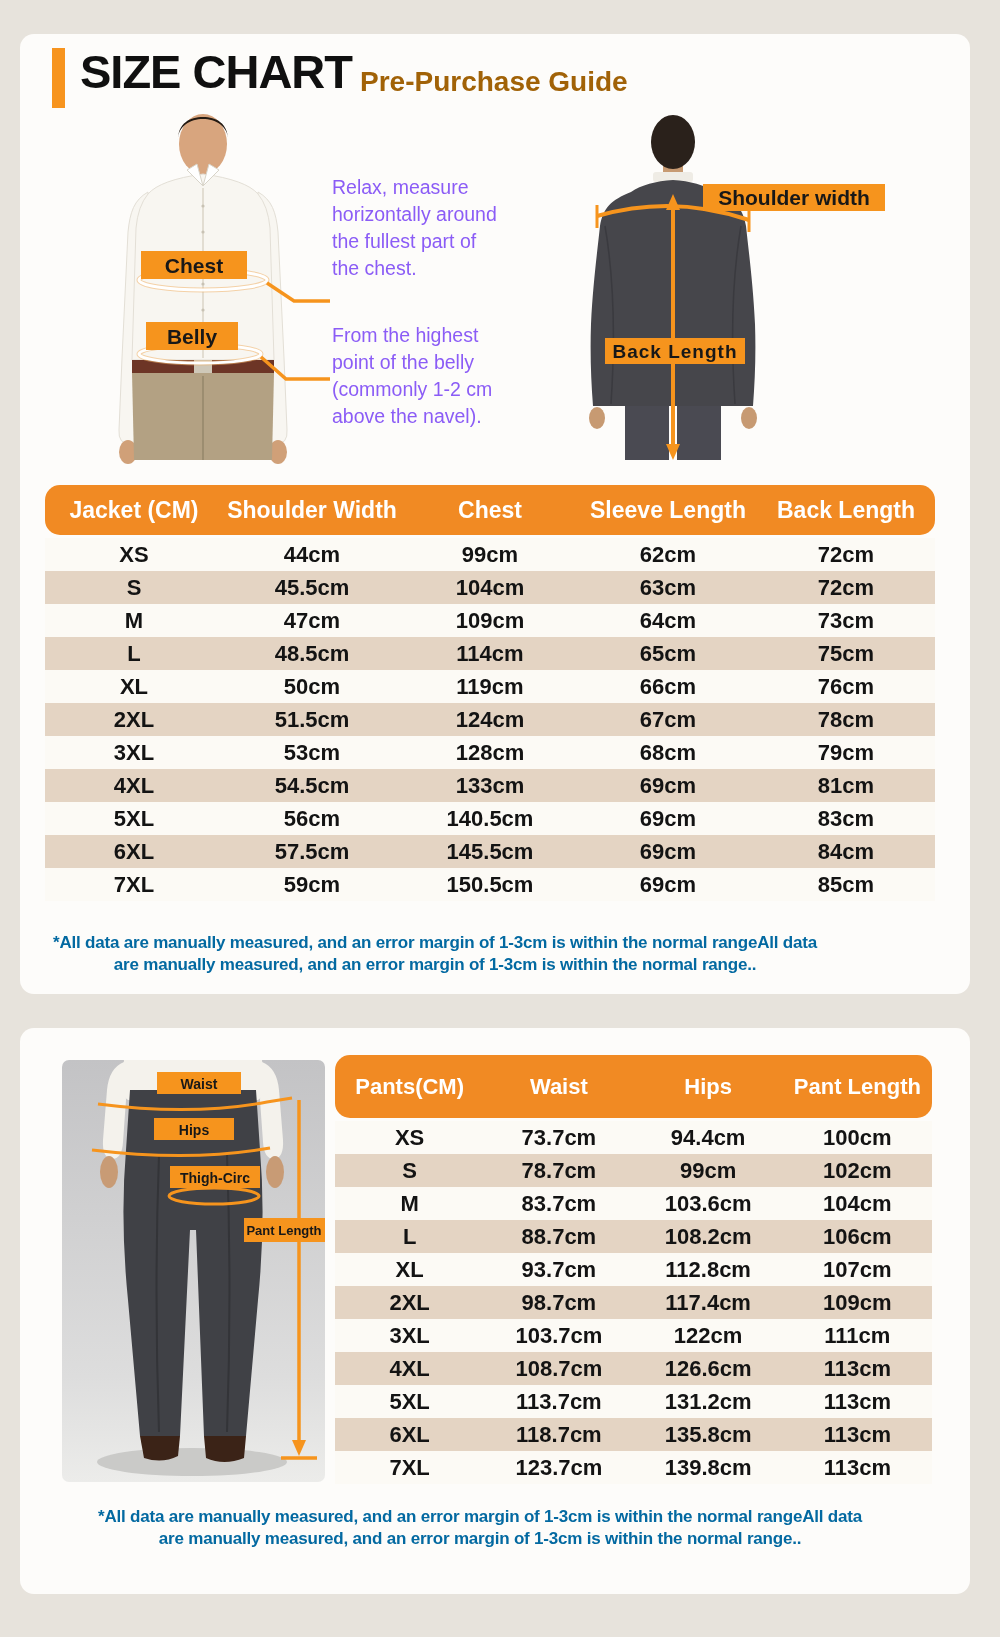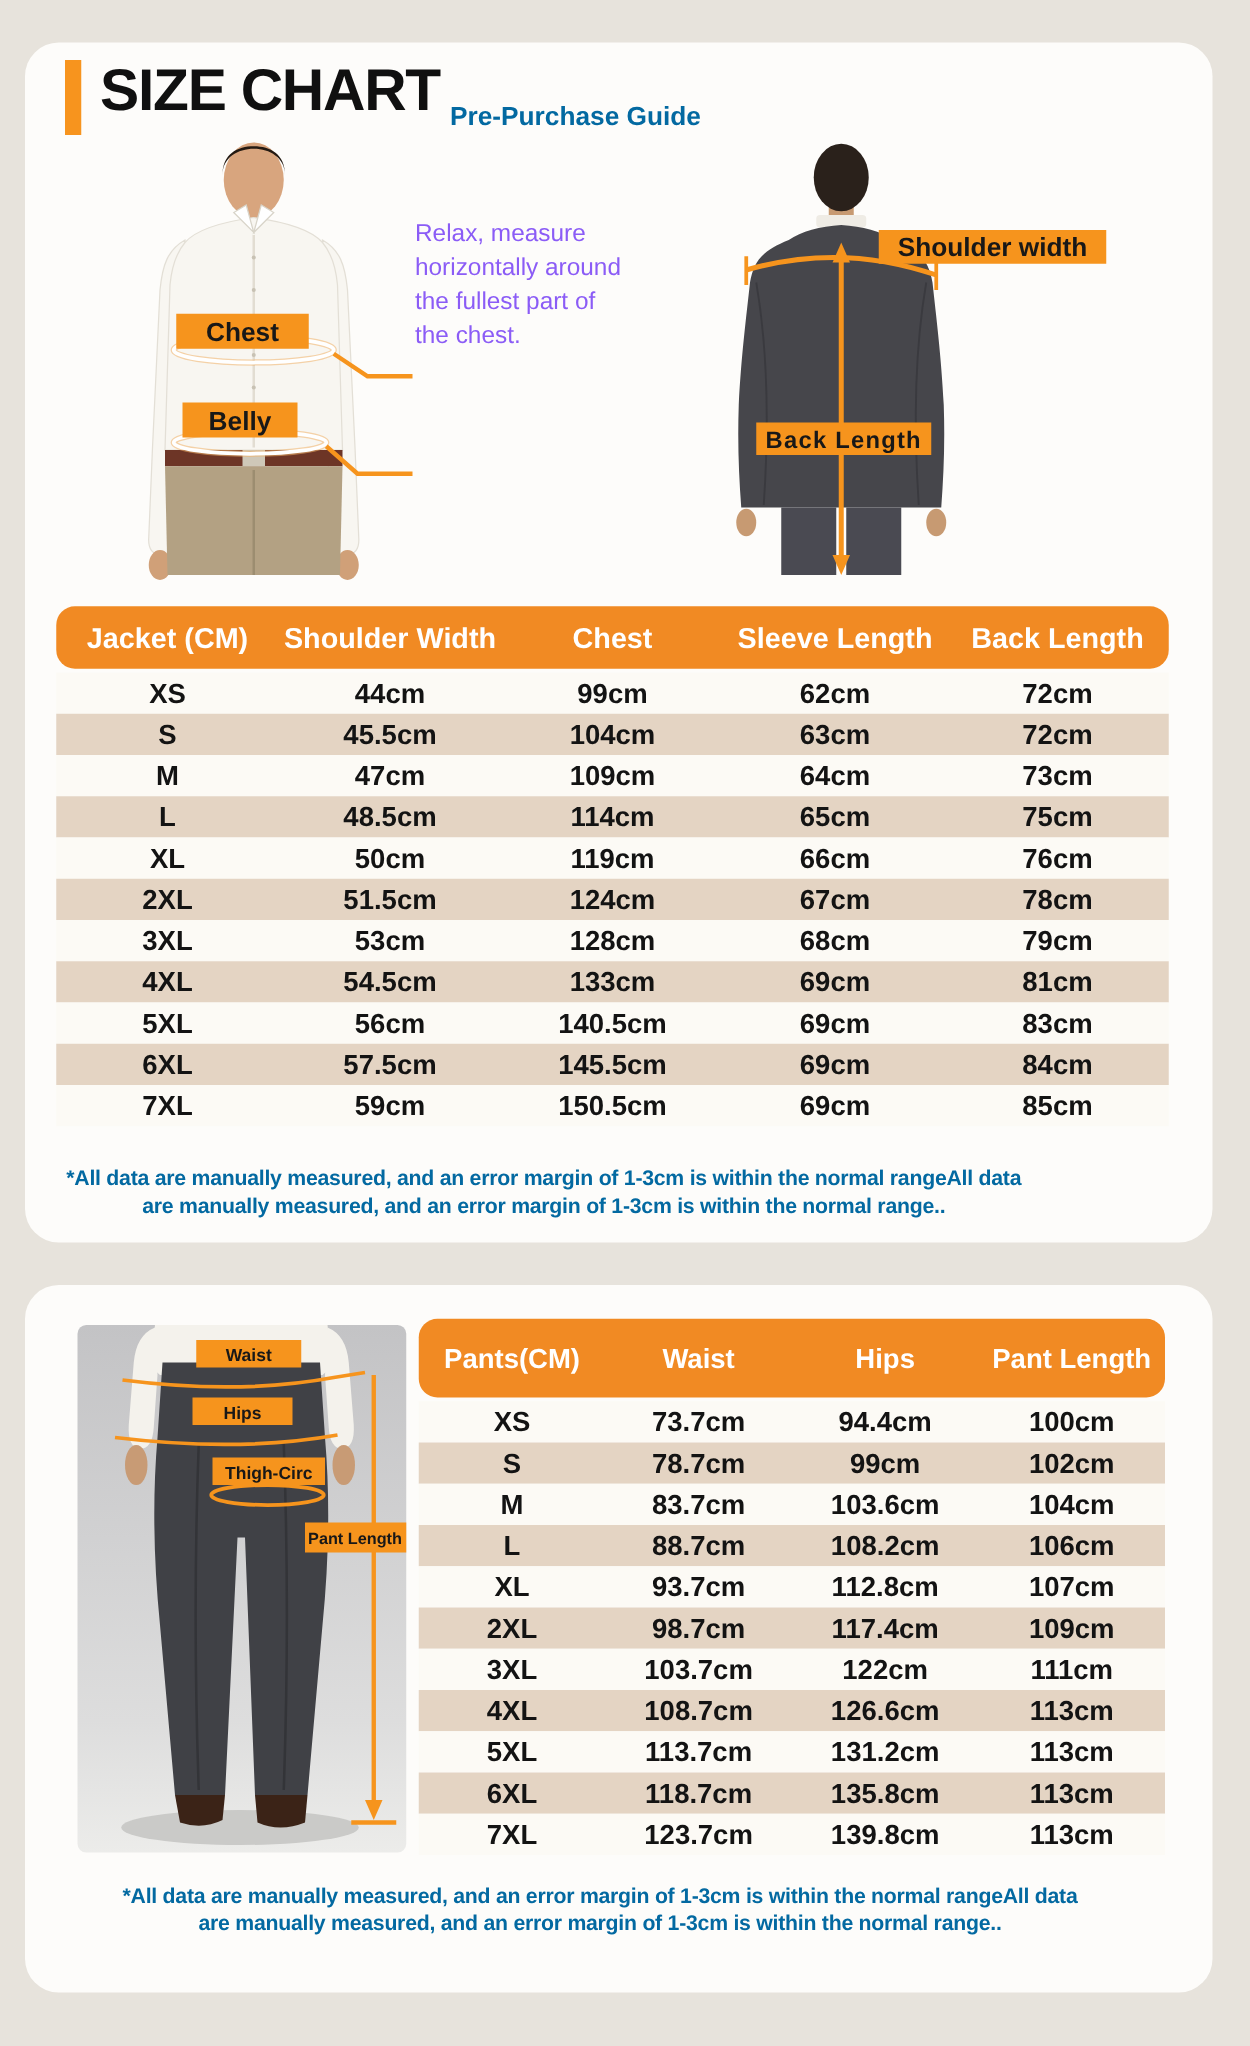--- a/index.html
+++ b/index.html
@@ -2,34 +2,34 @@
 <html><head>
 <meta charset="utf-8">
 <style>
   html,body{margin:0;padding:0;}
   .page{
     position:relative; width:1000px; height:1637px;
     background:#e7e3dc; overflow:hidden;
     font-family:"Liberation Sans", sans-serif; color:#161616;
   }
   .card{
-    position:absolute; background:#fdfcfa; border-radius:27px;
+    position:absolute; background:#fdfcfa; border-radius:14px;
   }
   #card1{ left:20px; top:34px; width:950px; height:960px; }
   #card2{ left:20px; top:1028px; width:950px; height:566px; }
 
   
   .accent-bar{ position:absolute; left:32px; top:14px; width:13px; height:60px; background:#f7941e; }
   .main-title{
     position:absolute; left:60px; top:6px;
     font-size:47px; font-weight:bold; letter-spacing:-1px; line-height:64px; color:#101010;
   }
   .sub-title{
-    position:absolute; left:340px; top:48px;
-    font-size:21px; font-weight:bold; color:#0369a1;
+    position:absolute; left:340px; top:32px;
+    font-size:28px; font-weight:bold; color:#a16207;
   }
 
   
   .fig{ position:absolute; overflow:visible; }
   svg text{ font-family:"Liberation Sans", sans-serif; }
   .fig-label-text{ font-weight:bold; fill:#181818; }
 
   .note-block{
     position:absolute; left:312px; width:166px;
     font-size:19.5px; font-weight:normal; line-height:27px; color:#8b5cf6;
@@ -119,20 +119,21 @@
         <rect x="55" y="143" width="106" height="28" fill="#f6941d"></rect>
         <text x="108" y="165" text-anchor="middle" font-size="21" class="fig-label-text">Chest</text>
       </g>
       <g>
         <rect x="60" y="214" width="92" height="28" fill="#f6941d"></rect>
         <text x="106" y="236" text-anchor="middle" font-size="21" class="fig-label-text">Belly</text>
       </g>
     </svg>
 
     <div class="note-block" id="note-chest">Relax, measure horizontally around the fullest part of the chest.</div>
+    <div class="note-block" id="note-belly">From the highest point of the belly (commonly 1-2 cm above the navel).</div>
 
     <svg class="fig" style="left:525px; top:70px;" width="345" height="356" viewBox="0 0 345 356">
       <g>
         <rect x="118" y="54" width="20" height="18" fill="#c79a72"></rect>
         <ellipse cx="128" cy="38" rx="22" ry="27" fill="#2a211b"></ellipse>
         <rect x="108" y="68" width="40" height="10" rx="3" fill="#efece5"></rect>
         <path d="M128 76 C145 77 160 81 170 88 C190 96 198 104 201 122
                  C204 150 208 180 210 220 C211 250 210 275 208 302
                  L48 302 C46 275 45 250 46 220 C48 180 52 150 55 122
                  C58 104 66 96 86 88 C96 81 111 77 128 76 Z" fill="#46464b"></path>

